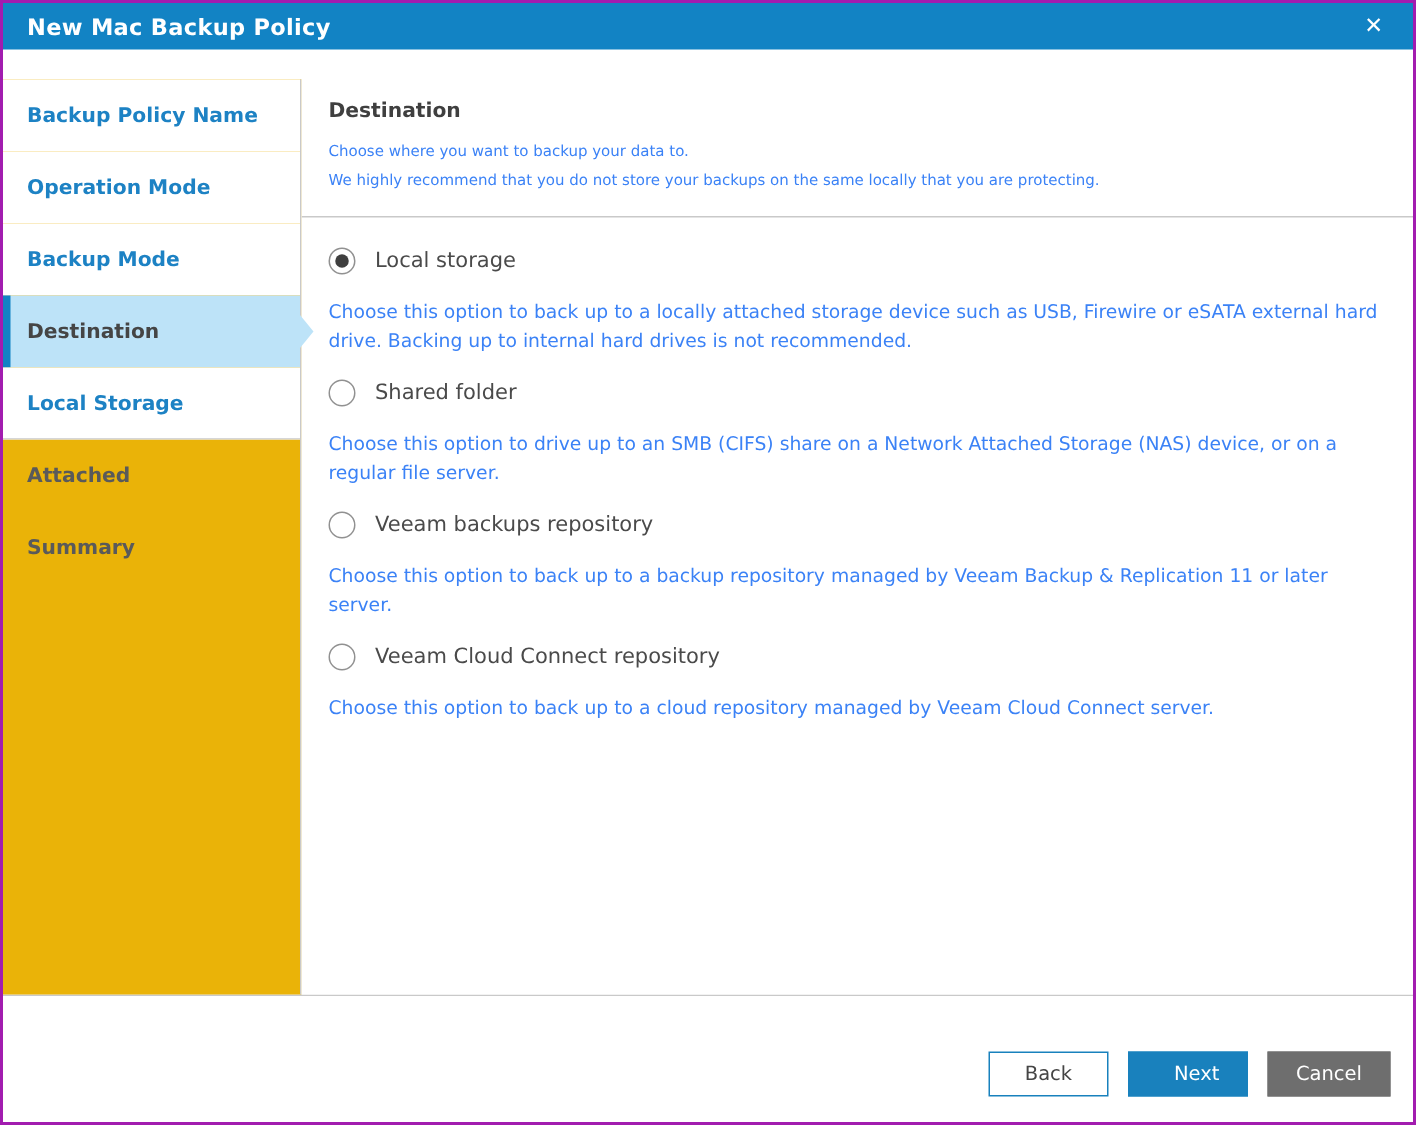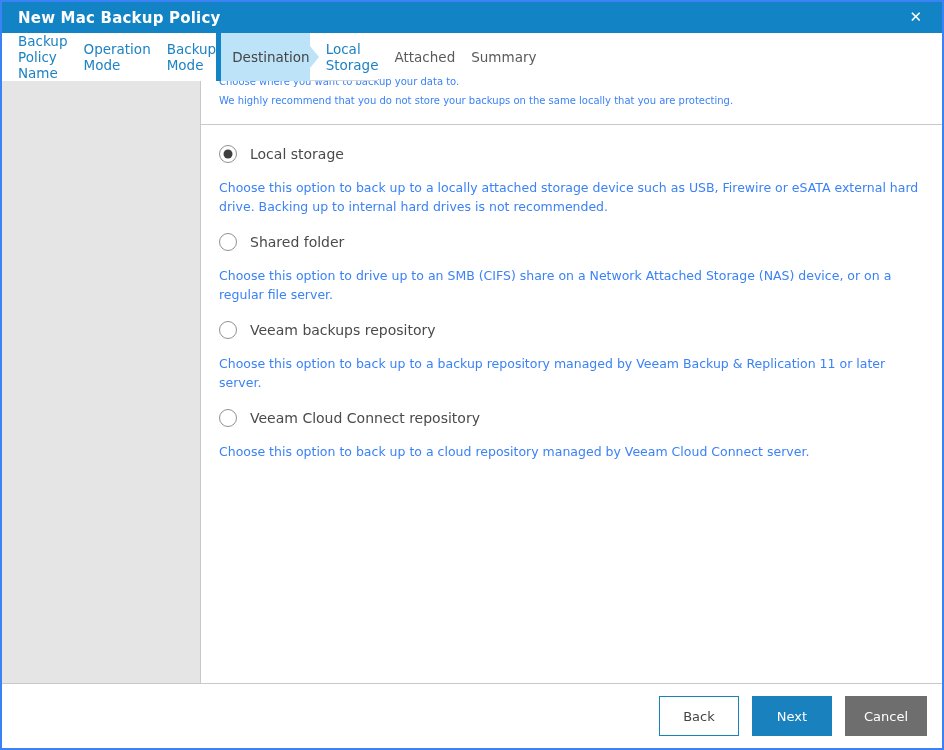--- a/index.html
+++ b/index.html
@@ -5,24 +5,25 @@
   * { margin: 0; padding: 0; box-sizing: border-box; }
   html, body { background: #e8e8e8; }
   body {
     font-family: "DejaVu Sans", "Liberation Sans", sans-serif;
     -webkit-font-smoothing: antialiased;
   }
   .dialog {
     width: 944px;
     height: 750px;
     background: #ffffff;
-    border: 2px solid #3b82f6;
+    border: 2px solid #a21caf;
     display: flex;
     flex-direction: column;
     overflow: hidden;
+    gap: 20px;
   }
   
   .titlebar {
     height: 31px;
     flex: 0 0 31px;
     background: #1283c4;
     color: #ffffff;
     display: flex;
     align-items: center;
     padding: 0 14px 0 16px;
@@ -44,24 +45,25 @@
   
   .body {
     flex: 1;
     display: flex;
     min-height: 0;
     border-bottom: 1px solid #c9c9c9;
   }
   .sidebar {
     flex: 0 0 199px;
     width: 199px;
-    background: #e5e5e5;
+    background: #eab308;
     border-right: 1px solid #c9c9c9;
     display: flex;
-    flex-direction: row;
+    flex-direction: column;
+    font-weight: bold;
   }
   .nav-item {
     height: 48px;
     flex: 0 0 48px;
     display: flex;
     align-items: center;
     padding-left: 16px;
     font-size: 13.5px;
     position: relative;
     cursor: default;
@@ -158,38 +160,39 @@
   .footer {
     flex: 0 0 64px;
     height: 64px;
     background: #ffffff;
     display: flex;
     align-items: center;
     justify-content: flex-end;
     padding-right: 15px;
   }
   .btn {
-    height: 40px;
+    height: 30px;
     min-width: 80px;
     padding: 0 18px;
     font-family: inherit;
     font-size: 13px;
     cursor: pointer;
     margin-left: 13px;
     border: 1px solid transparent;
   }
   .btn-back {
     background: #ffffff;
     border: 1px solid #1981bd;
     color: #454545;
   }
   .btn-next {
     background: #1981bd;
     border-color: #1981bd;
     color: #ffffff;
+    text-align: right;
   }
   .btn-cancel {
     background: #6e6e6e;
     border-color: #6e6e6e;
     color: #ffffff;
   }
 </style>
 </head>
 <body>
 

